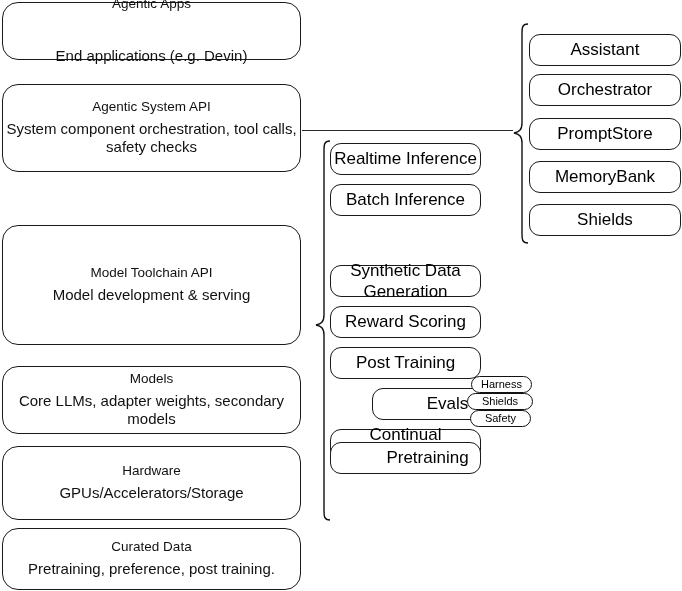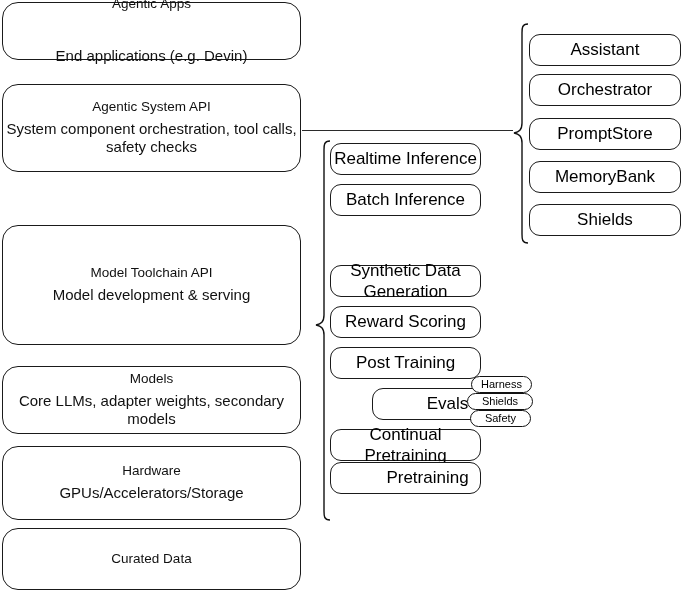--- a/index.html
+++ b/index.html
@@ -120,20 +120,21 @@
     <div class="layer-sub">Core LLMs, adapter weights, secondary models</div>
   </div>
 
   <div class="rbox layer-box" style="top:446px;height:74px;">
     <div class="layer-title">Hardware</div>
     <div class="layer-sub">GPUs/Accelerators/Storage</div>
   </div>
 
   <div class="rbox layer-box" style="top:528px;height:62px;">
     <div class="layer-title">Curated Data</div>
+    <div class="layer-sub">Pretraining, preference, post training.</div>
   </div>
 
   <div class="hline" style="left:302px;top:130px;width:211px;"></div>
 
   <svg class="brace" style="left:314px;top:140px;" width="18" height="382" viewBox="0 0 18 382">
     <path d="M16,1 C10,1 10,5 10,10 L10,175 C10,182 7,184 2,185 C7,186 10,188 10,195 L10,371 C10,376 10,380 16,380"></path>
   </svg>
 
   <svg class="brace" style="left:512px;top:23px;" width="18" height="222" viewBox="0 0 18 222">
     <path d="M16,1 C10,1 10,5 10,10 L10,100 C10,107 7,109 2,110 C7,111 10,113 10,120 L10,211 C10,216 10,220 16,220"></path>
@@ -153,21 +154,21 @@
   </div>
   <div class="rbox item-box mid-box" style="top:347px;">
     <span>Post Training</span>
   </div>
   <div class="rbox item-box mid-box" style="top:388px;margin-left:42px;">
     <span>Evals</span>
   </div>
   <div class="rbox item-box mid-box" style="top:429px;">
     <span>Continual Pretraining</span>
   </div>
-  <div class="rbox item-box mid-box" style="top:462px;padding-left:44px;">
+  <div class="rbox item-box mid-box" style="top:442px;padding-left:44px;">
     <span>Pretraining</span>
   </div>
 
   <div class="pill" style="left:471px;top:376px;width:61px;">
     <span>Harness</span>
   </div>
   <div class="pill" style="left:467px;top:393px;width:66px;">
     <span>Shields</span>
   </div>
   <div class="pill" style="left:470px;top:410px;width:61px;">

